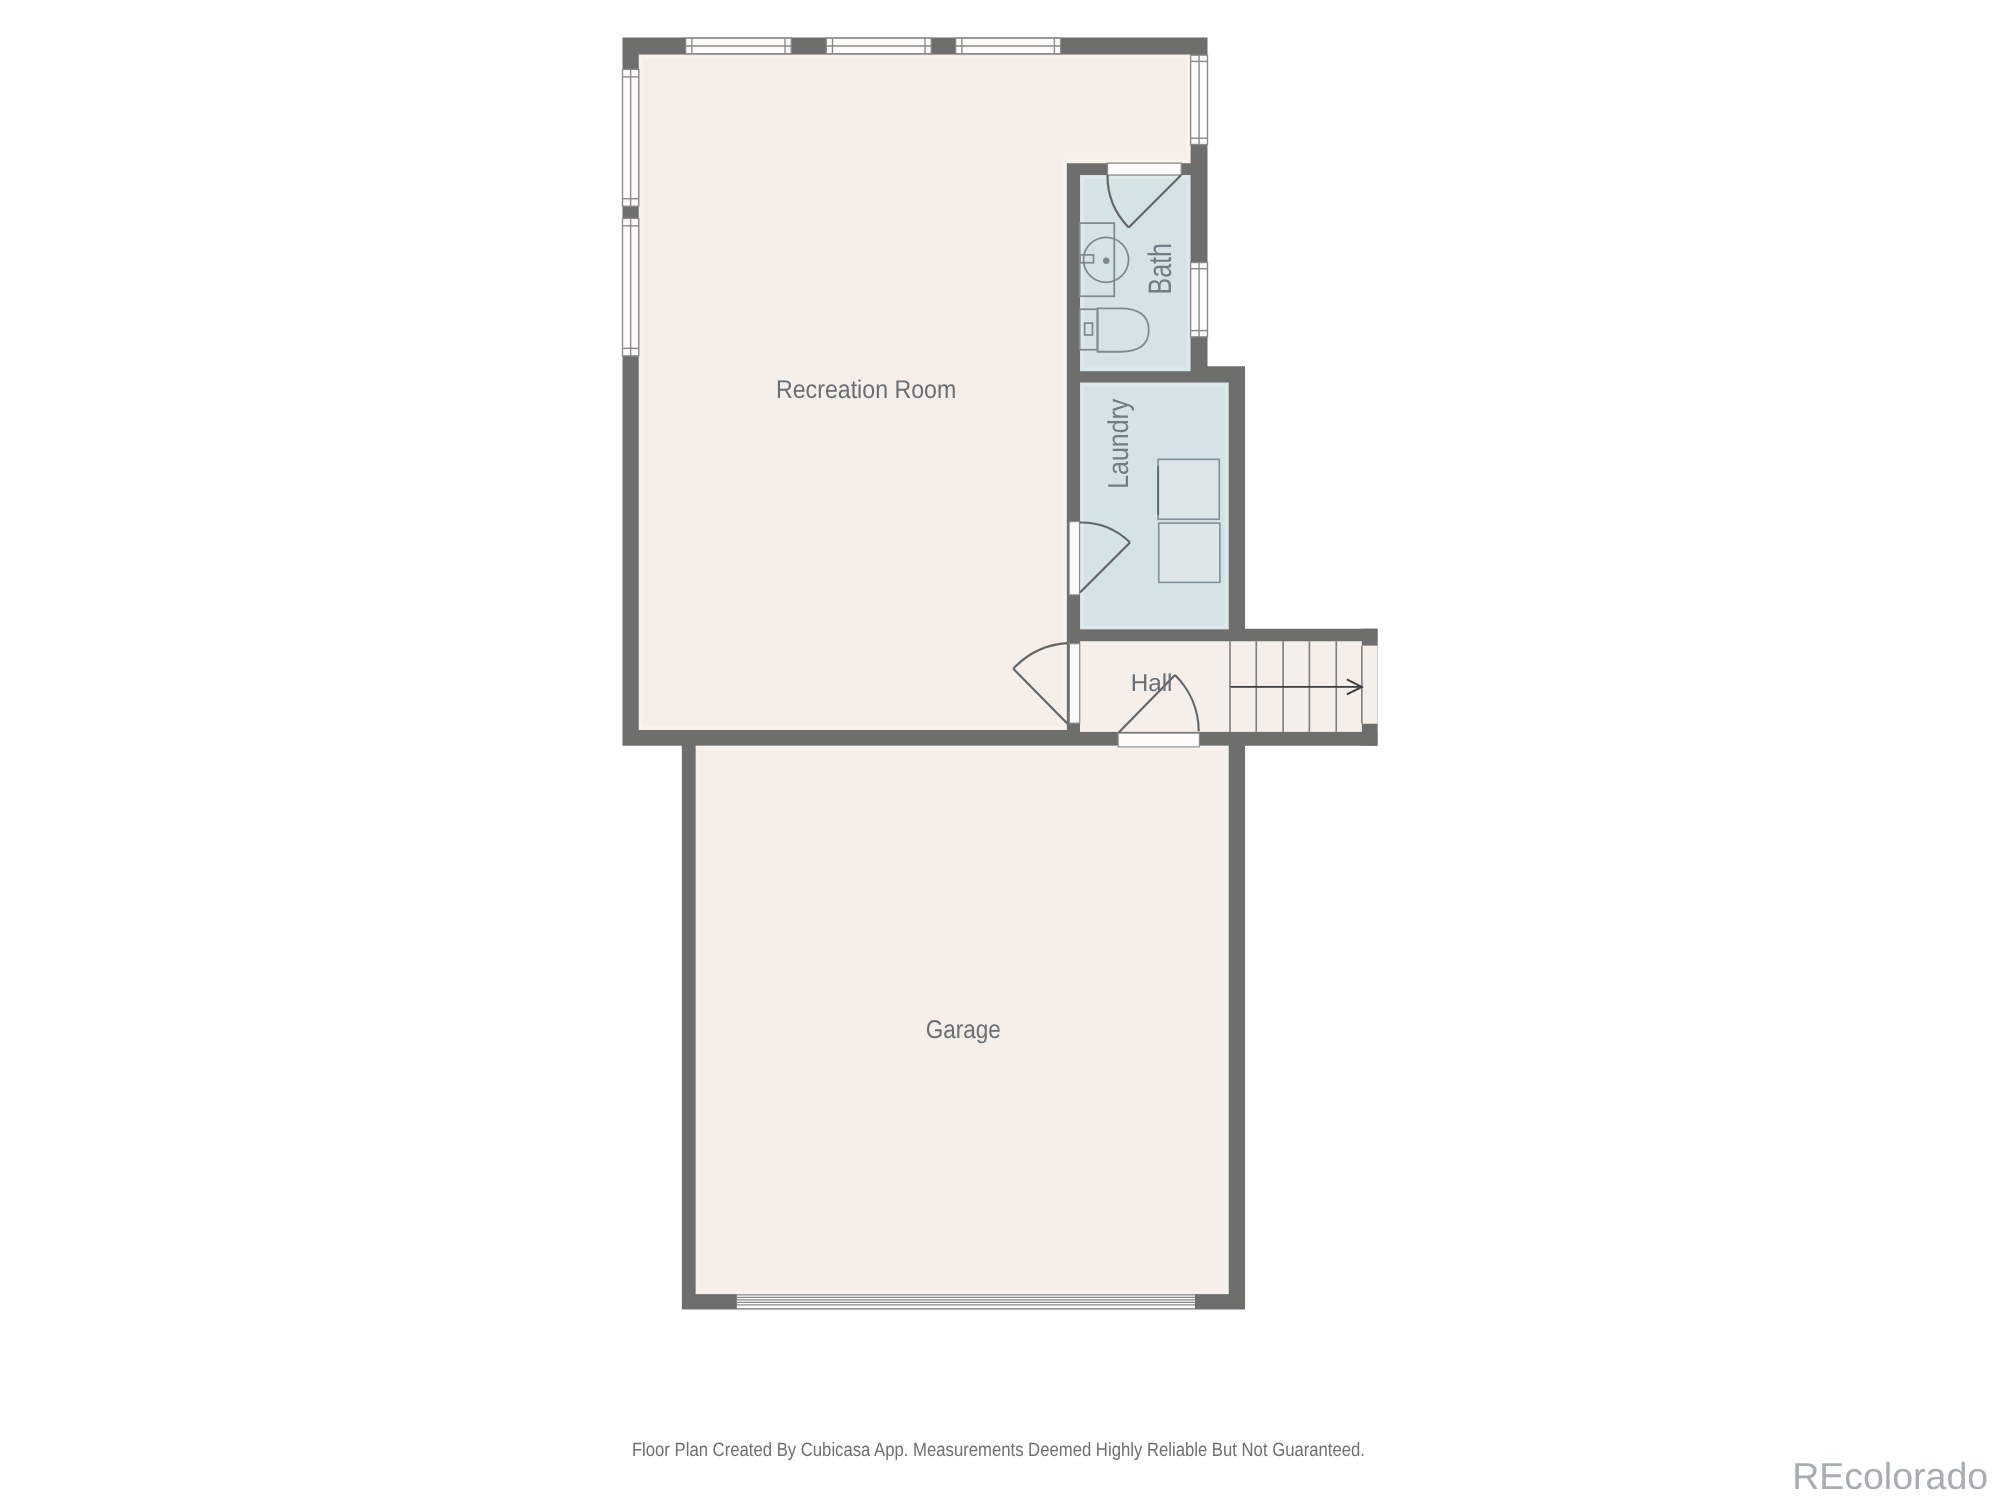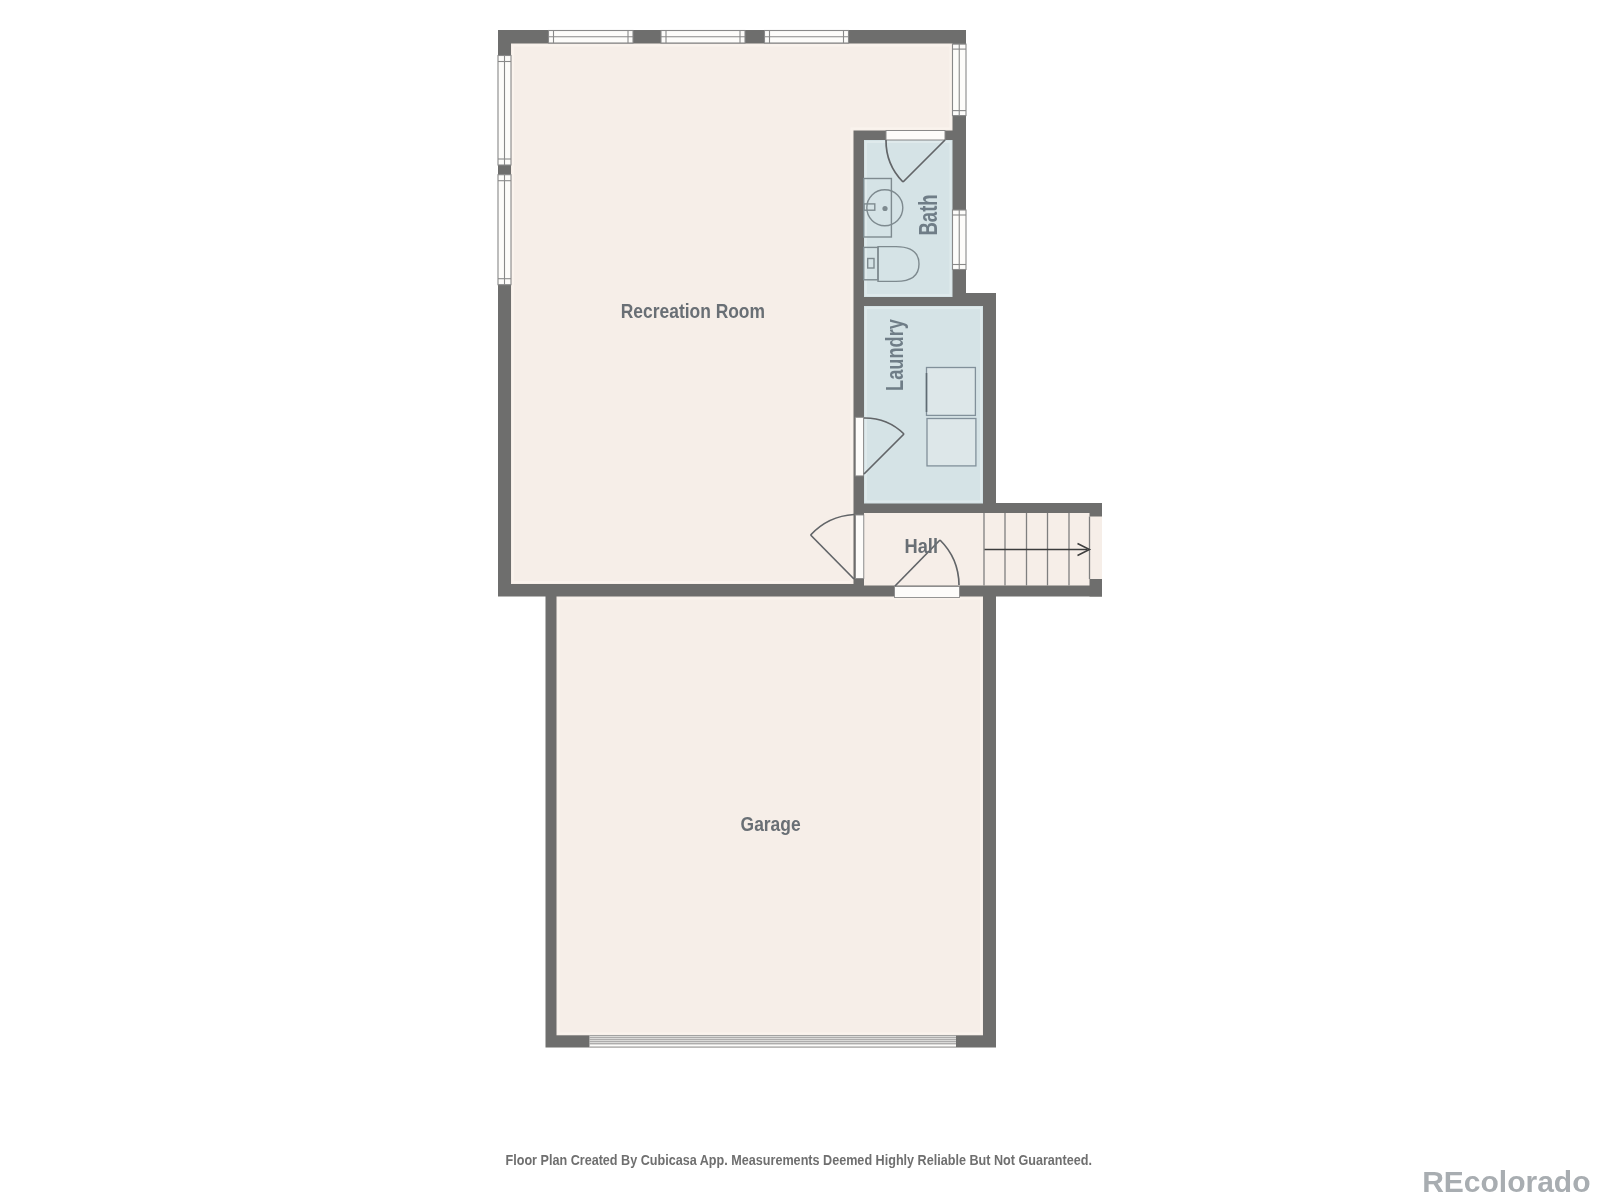--- a/index.html
+++ b/index.html
@@ -1,16 +1,16 @@
 <!DOCTYPE html>
 <html><head>
 <meta charset="utf-8">
 <style>
   html,body{margin:0;padding:0;background:#ffffff;}
-  .page{width:1600px;height:1200px;position:relative;background:#ffffff;overflow:hidden;font-weight:bold;}
+  .page{width:1600px;height:1200px;position:relative;background:#ffffff;overflow:hidden;}
   svg{position:absolute;left:0;top:0;}
   text{font-family:"Liberation Sans", sans-serif;}
 </style>
 </head>
 <body>
 <div class="page">
 <svg width="1600" height="1200" viewBox="0 0 1600 1200">
 
   <path d="M498,30 H966 V293 H996 V503 H1102 V596.5 H996 V1047.5 H545.5 V596.5 H498 Z" fill="#6e6e6d"></path>
 

